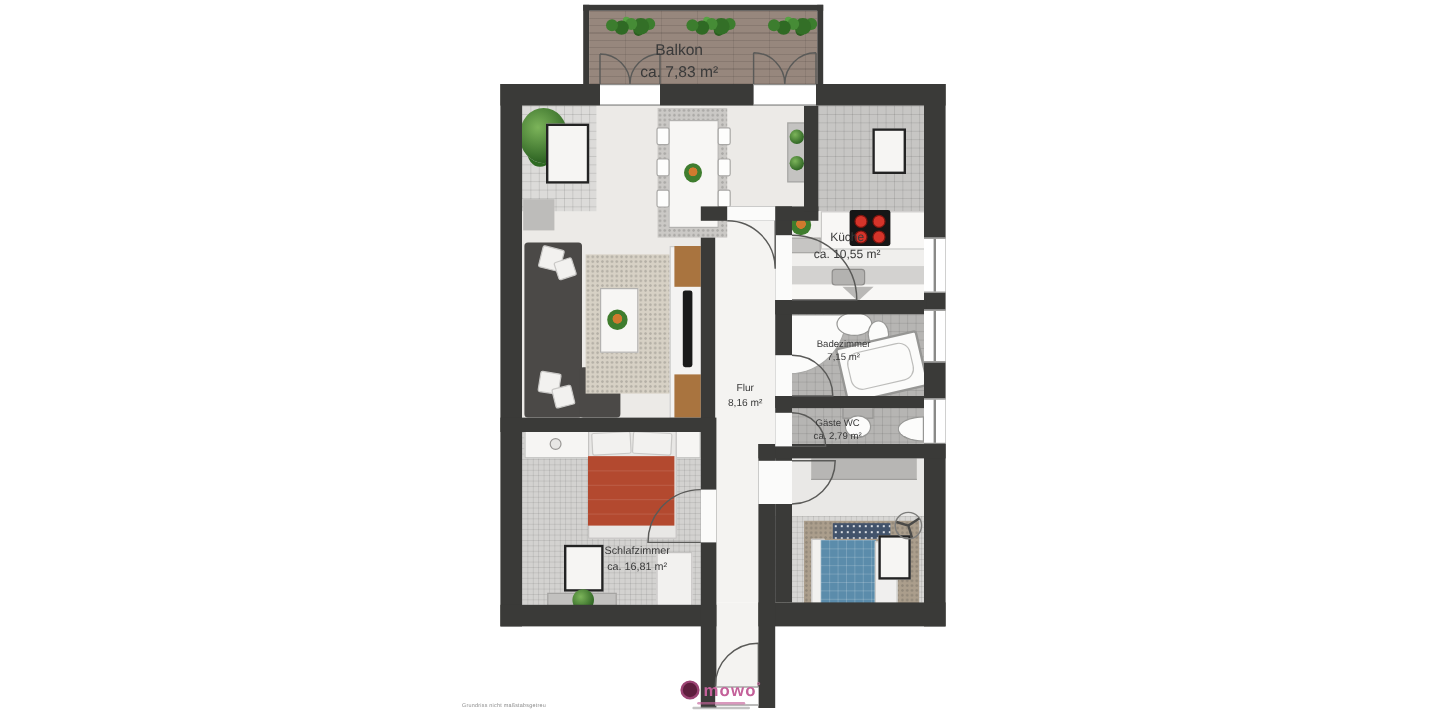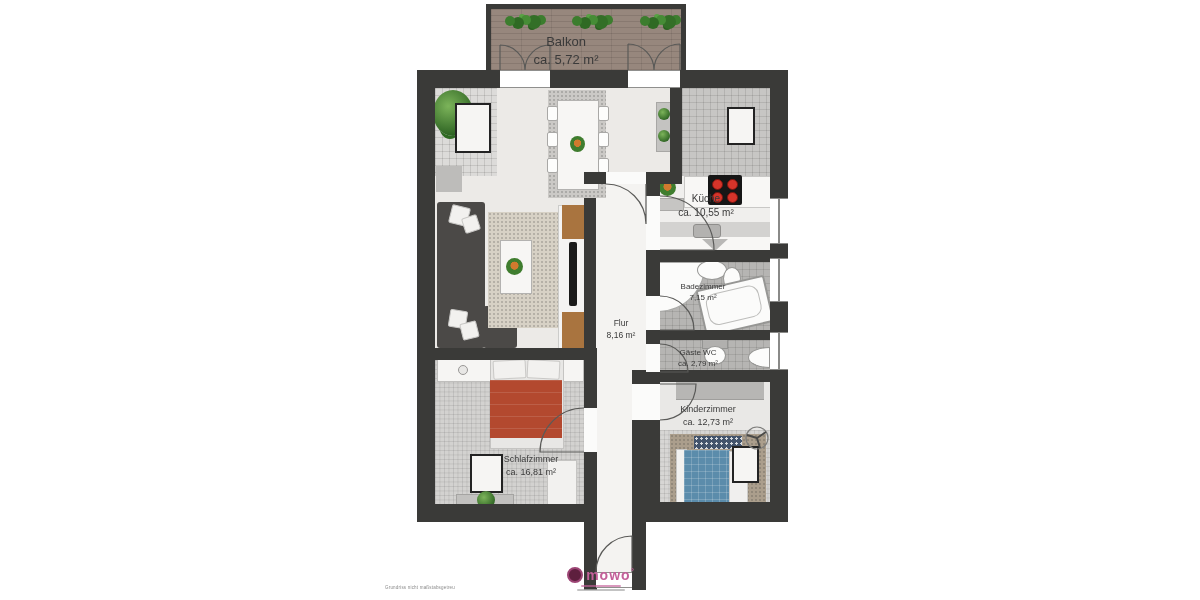--- a/index.html
+++ b/index.html
@@ -190,41 +190,37 @@
       <path d="M632,572 V536 A36,36 0 0 0 596,572"></path>
     </g>
     <g stroke="#7d7d7b" stroke-width="1.2" fill="none">
       <circle cx="757" cy="438" r="11"></circle>
       <path d="M757,438 l9,-6 M757,438 l-10,-3 M757,438 l3,10" stroke="#4a4a48" stroke-width="2"></path>
     </g>
   </svg>
 
   <div class="label" style="left:506px;top:33px;width:120px;font-size:13px;">
     <span>Balkon</span>
-      <span>ca. 5,72 m²</span>
+      <span>ca. 7,83 m²</span>
   </div>
   <div class="label" style="left:652px;top:192px;width:108px;font-size:10px;">
     <span>Küche</span>
       <span>ca. 10,55 m²</span>
   </div>
   <div class="label" style="left:650px;top:281px;width:106px;font-size:8px;">
     <span>Badezimmer</span>
       <span>7,15 m²</span>
   </div>
   <div class="label" style="left:588px;top:318px;width:66px;font-size:8.5px;">
     <span>Flur</span>
       <span>8,16 m²</span>
   </div>
   <div class="label" style="left:650px;top:347px;width:96px;font-size:8px;">
     <span>Gäste WC</span>
       <span>ca. 2,79 m²</span>
-  </div>
-  <div class="label" style="left:650px;top:403px;width:116px;font-size:9px;">
-    <span>Kinderzimmer</span>
-      <span>ca. 12,73 m²</span>
   </div>
   <div class="label" style="left:472px;top:453px;width:118px;font-size:9px;">
     <span>Schlafzimmer</span>
       <span>ca. 16,81 m²</span>
   </div>
 
   <div class="abs" style="left:556px;top:567px;width:90px;text-align:center;">
     <div class="logo-row">
       <span class="logo-dot"></span>
       <span class="logo-text"><span>mowo</span><span class="logo-sup">°</span></span>

